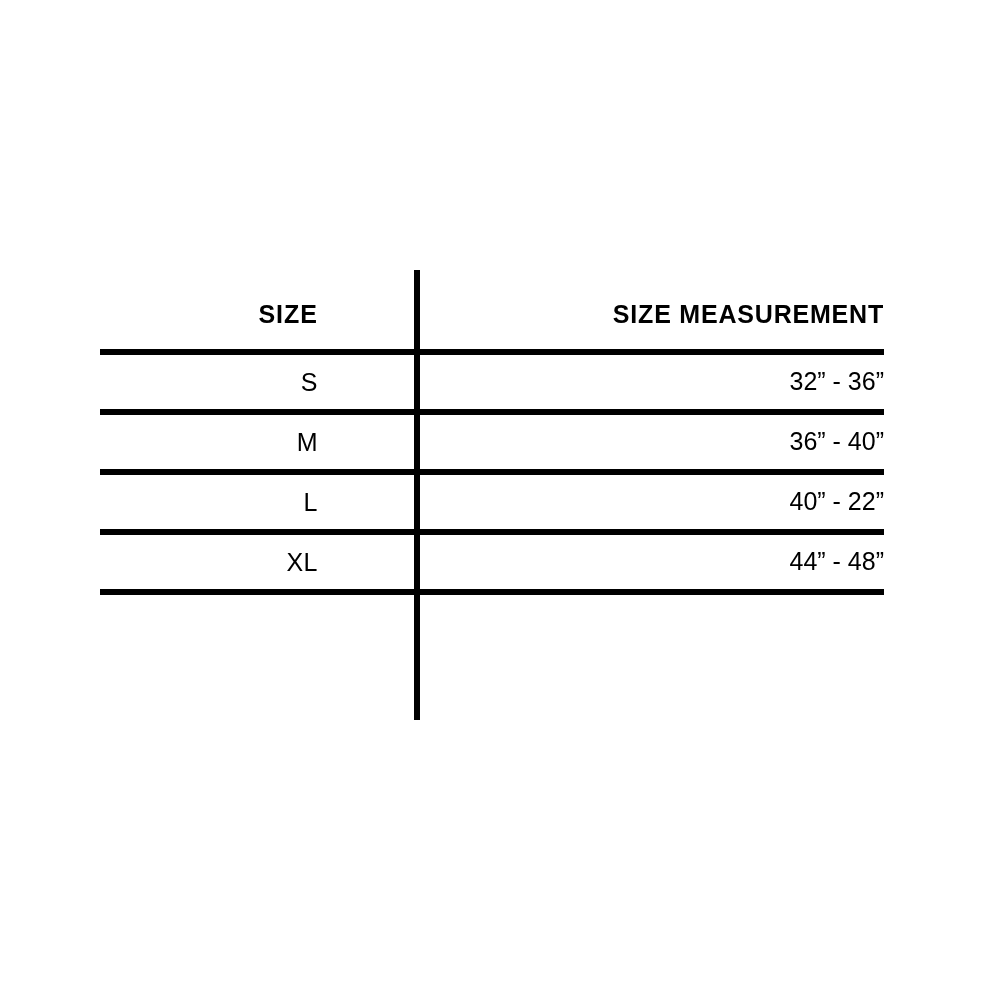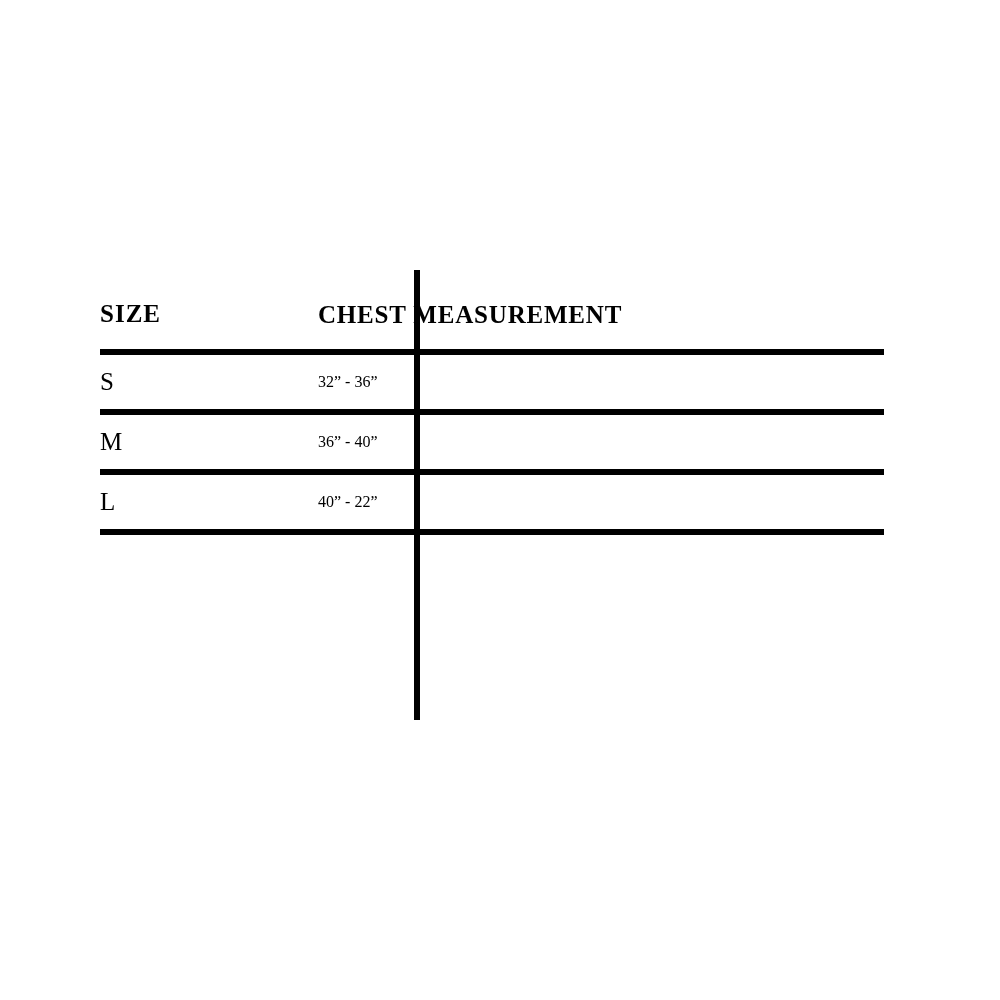--- a/index.html
+++ b/index.html
@@ -27,44 +27,43 @@
     border-collapse: collapse;
     width: 100%;
     table-layout: fixed;
   }
 
   table.chart col.col-size { width: 218px; }
   table.chart col.col-chest { width: 566px; }
 
   table.chart td {
     padding: 0;
-    text-align: left;
+    text-align: right;
     vertical-align: middle;
     border: none;
-    font-family: Liberation Serif, serif;
   }
 
   
   table.chart tr.hdr td { border-bottom: 6px solid #000; }
   table.chart tr.body td { border-bottom: 6px solid #000; }
   table.chart tr.last td { border-bottom: none; }
 
   .cell-size {
     font-size: 25px;
     font-weight: 400;
     letter-spacing: 0.5px;
     line-height: 1.15;
   }
   .hdr .cell-size {
     font-size: 25px;
     font-weight: bold;
     letter-spacing: 1px;
   }
   .cell-chest {
-    font-size: 16px;
+    font-size: 25px;
     font-weight: 400;
     line-height: 1.25;
   }
   .hdr .cell-chest {
     font-size: 25px;
     font-weight: bold;
     letter-spacing: 0.8px;
   }
 
   .row-h-hdr { height: 72px; }
@@ -91,29 +90,33 @@
 <div id="size-chart">
   <div class="vdivider"></div>
   <table class="chart">
     <colgroup>
       <col class="col-size">
       <col class="col-chest">
     </colgroup>
     <tbody>
       <tr class="hdr row-h-hdr">
         <td class="cell-size">SIZE</td>
-        <td class="cell-chest">CHEST MEASUREMENT</td>
+        <td class="cell-chest">SIZE MEASUREMENT</td>
       </tr>
       <tr class="body row-h">
         <td class="cell-size">S</td>
         <td class="cell-chest">32” - 36”</td>
       </tr>
       <tr class="body row-h">
         <td class="cell-size">M</td>
         <td class="cell-chest">36” - 40”</td>
       </tr>
       <tr class="body row-h">
         <td class="cell-size">L</td>
         <td class="cell-chest">40” - 22”</td>
       </tr>
+      <tr class="body row-h">
+        <td class="cell-size">XL</td>
+        <td class="cell-chest">44” - 48”</td>
+      </tr>
     </tbody>
   </table>
 </div>
 
 </body></html>

